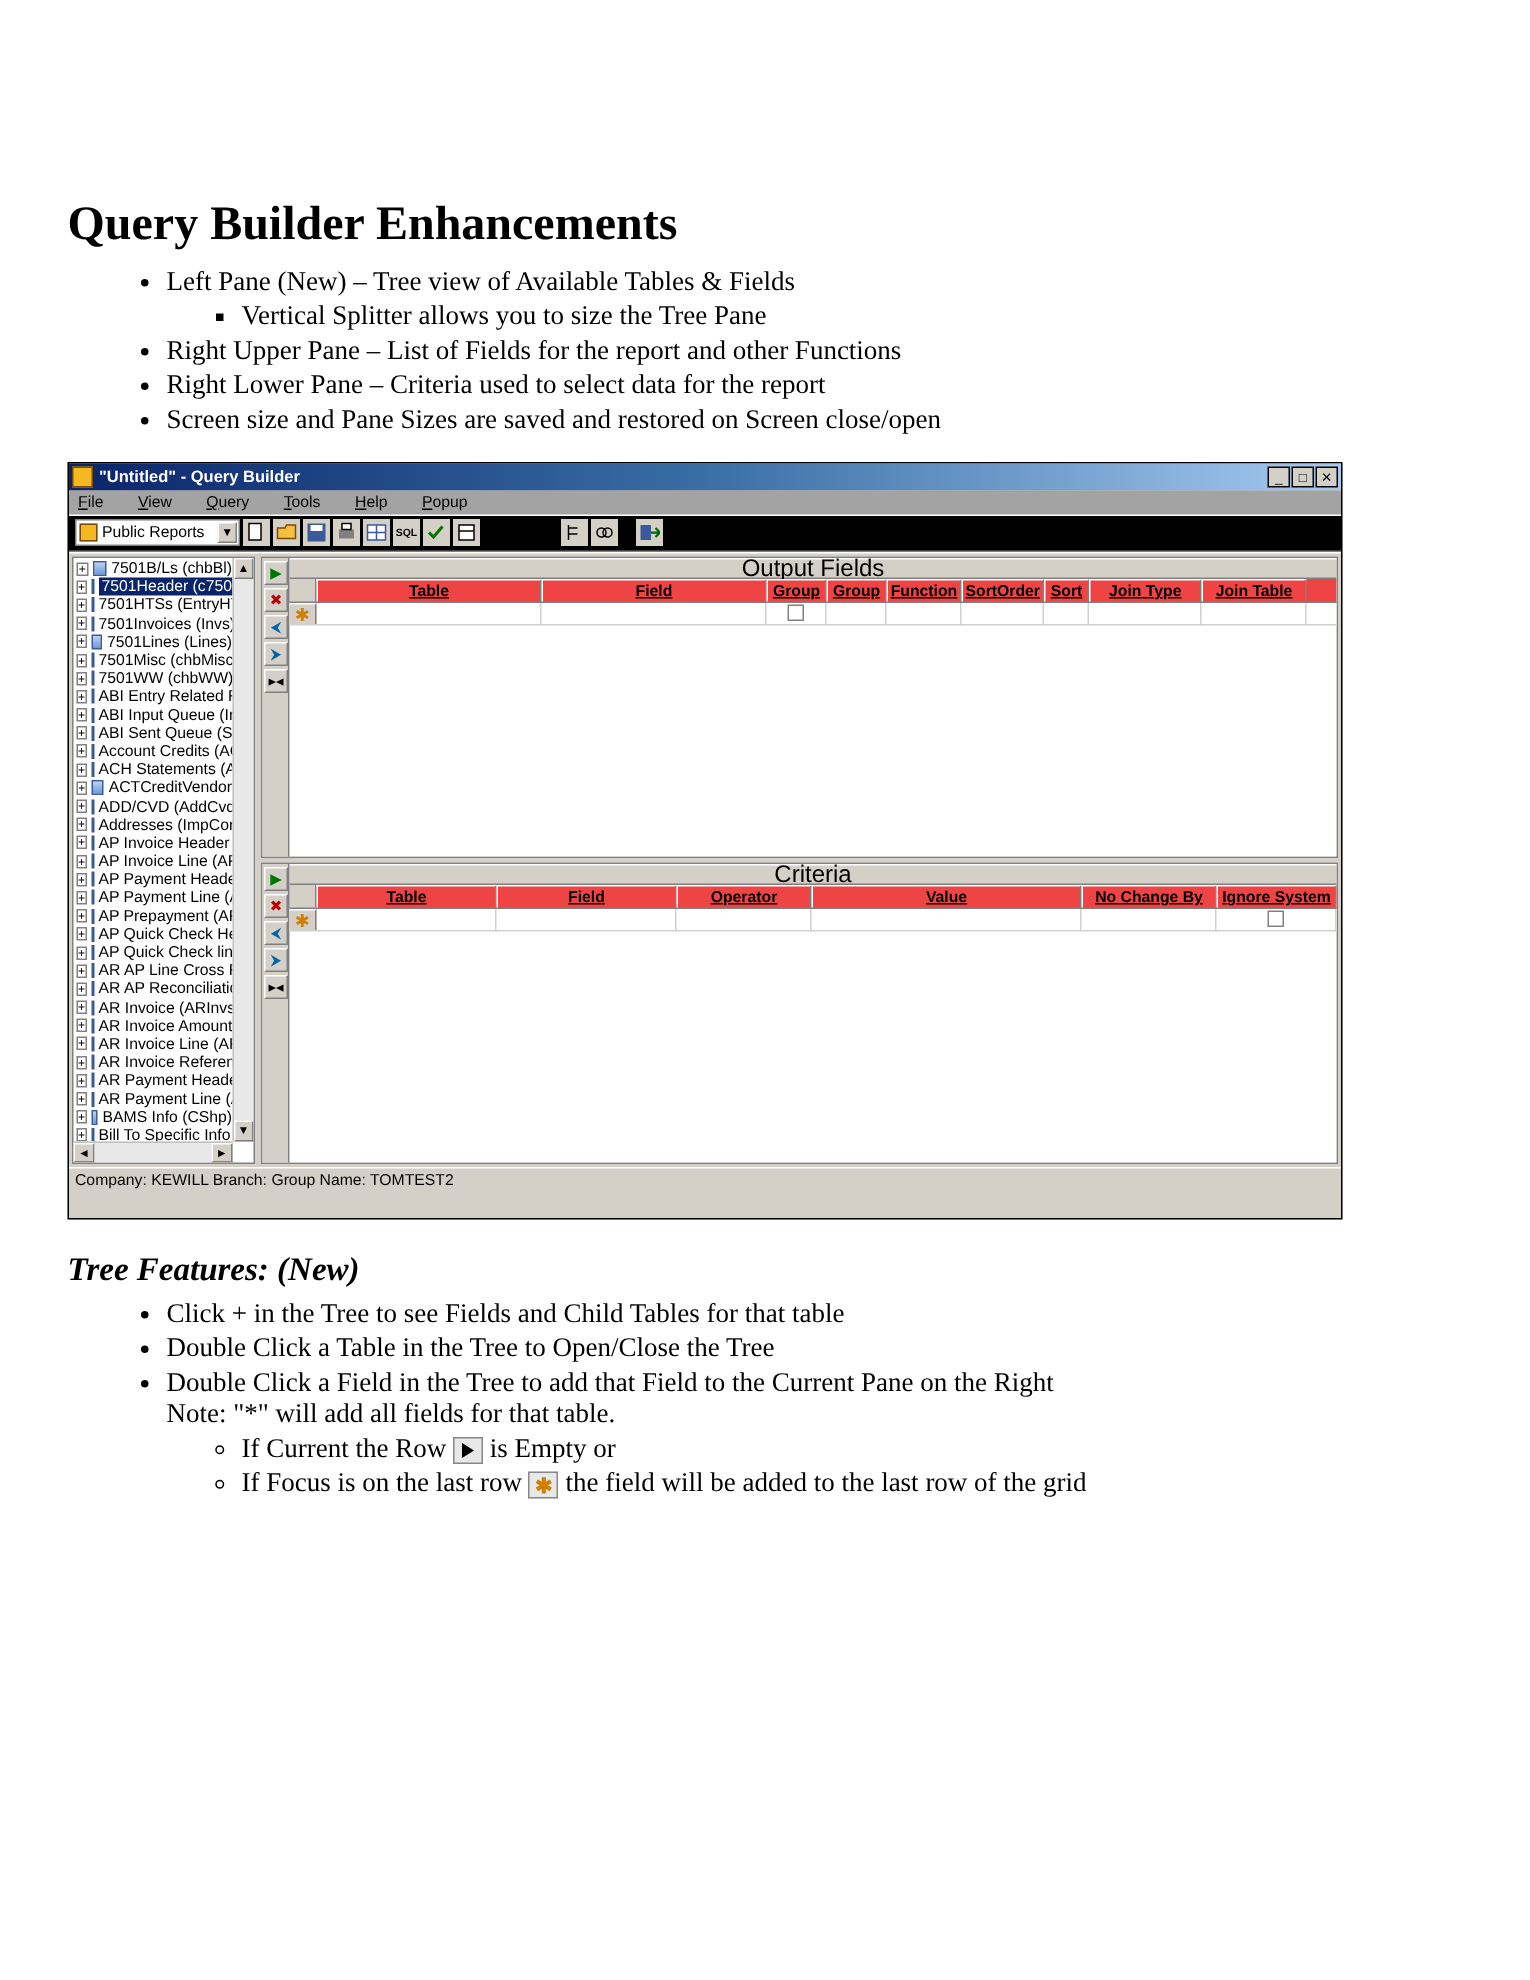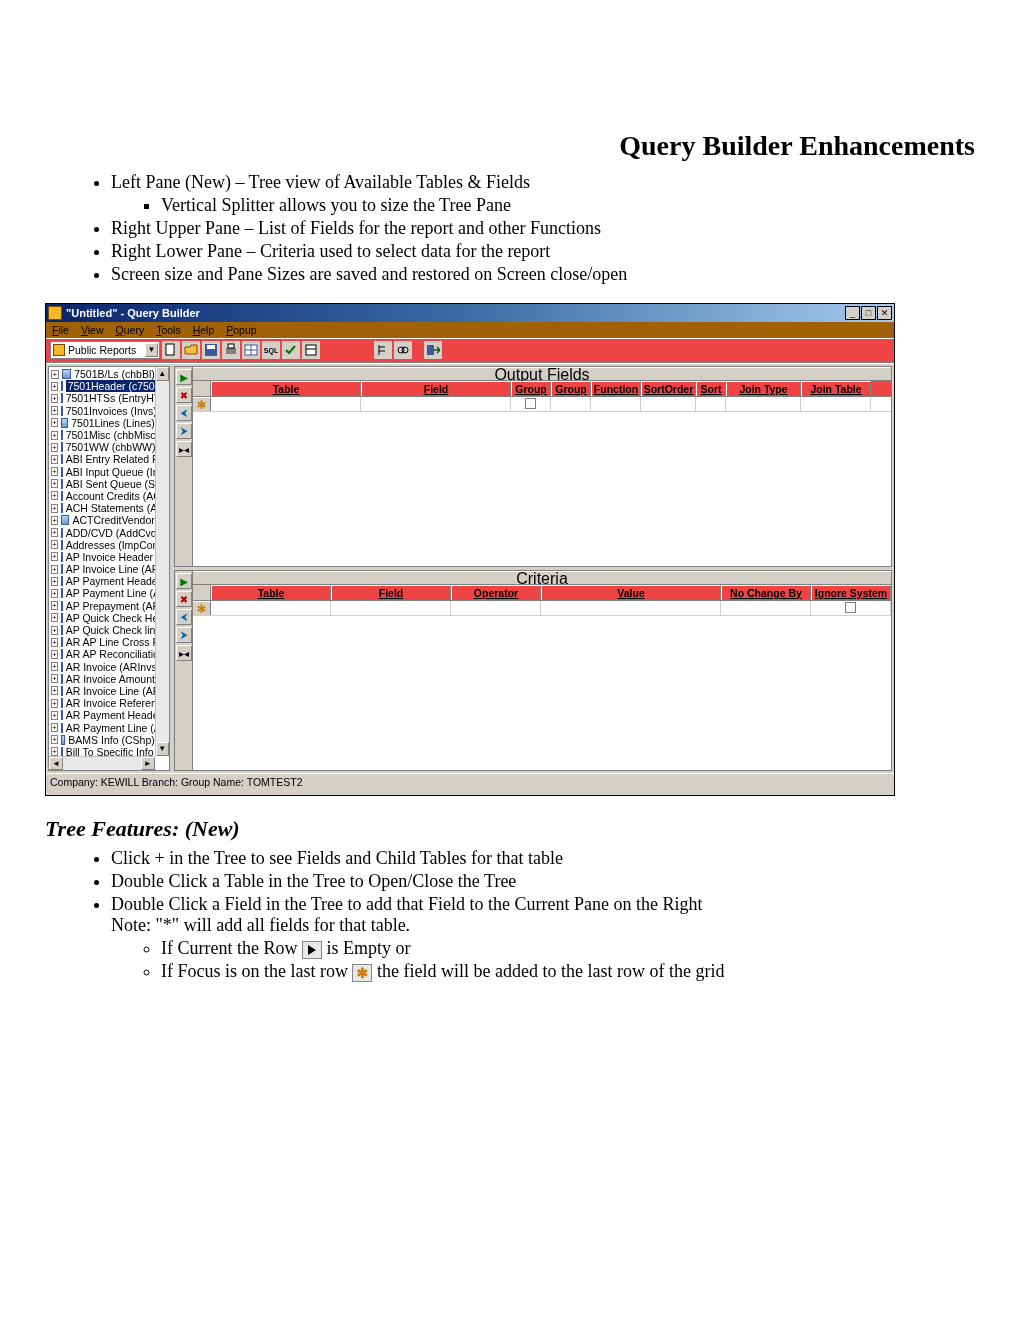--- a/index.html
+++ b/index.html
@@ -7,22 +7,22 @@
     margin: 0;
     padding: 0;
     font-family: "Times New Roman", serif;
     background: #fff;
     width: 1020px;
   }
   .page {
     padding: 40px 45px 40px 45px;
   }
   h1.title {
-    text-align: right;
-    font-size: 28px;
+    text-align: left;
+    font-size: 32px;
     font-weight: bold;
     margin: 90px 0 10px 0;
   }
   .subtitle {
     text-align: center;
     font-size: 20px;
     margin-bottom: 50px;
   }
   .subtitle .date { margin-right: 55px; }
   h2.section {
@@ -101,33 +101,33 @@
   .win-btn {
     width: 15px; height: 14px;
     background: #d4d0c8;
     border: 1px solid #000;
     font-size: 9px; line-height: 12px;
     text-align: center;
     color: #000;
   }
   .menubar {
     display: flex;
-    gap: 12px;
+    gap: 23px;
     padding: 2px 6px;
-    background: #a16207;
+    background: #a3a3a3;
     border-bottom: 1px solid #fff;
   }
   .menubar span { cursor: default; }
   .menubar span u { text-decoration: underline; }
   .toolbar {
     display: flex;
     align-items: center;
     gap: 2px;
     padding: 2px 4px 3px 4px;
-    background: #ef4444;
+    background: #000000;
     border-bottom: 1px solid #808080;
   }
   .combo {
     display: flex;
     align-items: center;
     background: #fff;
     border: 1px solid #808080;
     height: 18px;
     width: 110px;
     padding: 0 1px 0 2px;
@@ -291,21 +291,21 @@
     display:flex; align-items:center; justify-content:center;
     font-size:12px;
   }
   .grid-body { flex:1; background:#fff; }
   .ghead .rowhead-spacer {
     width:18px;
     background:#d4d0c8;
     border-right:1px solid #808080;
   }
   .statusbar {
-    height:22px;
+    height:34px;
     background:#d4d0c8;
     border-top:1px solid #fff;
     font-size:10.5px;
     padding:2px 4px;
   }
   .checkbox-cell {
     display:inline-block;
     width:11px; height:11px;
     border:1px solid #808080;
     background:#fff;

